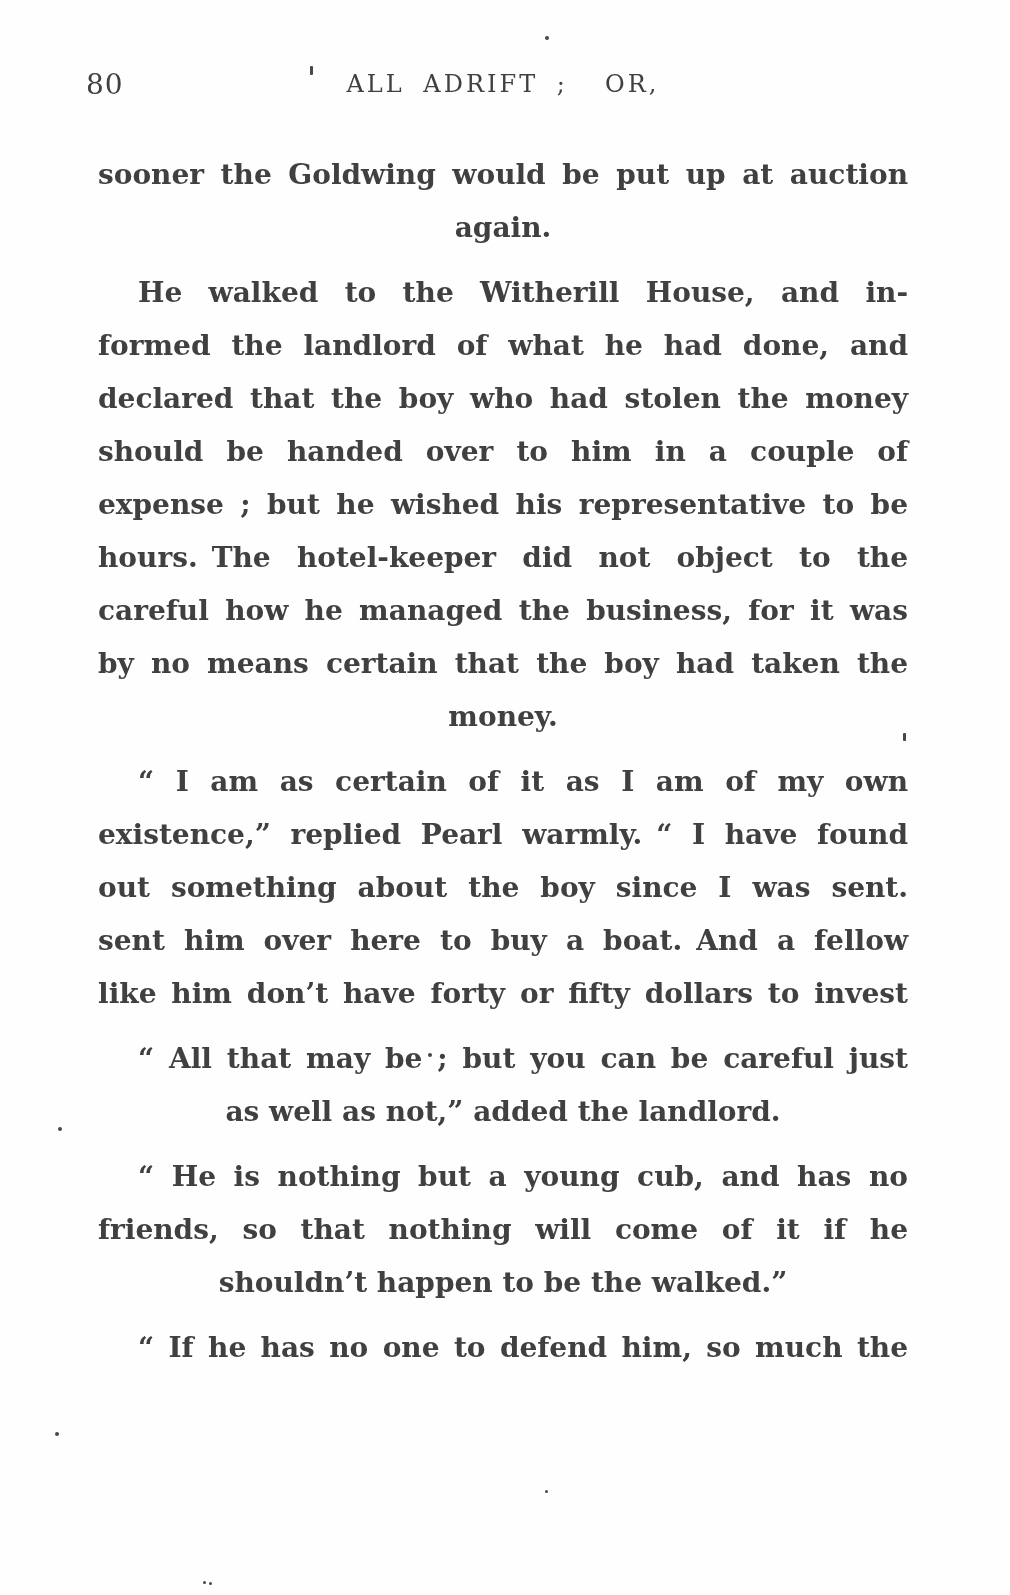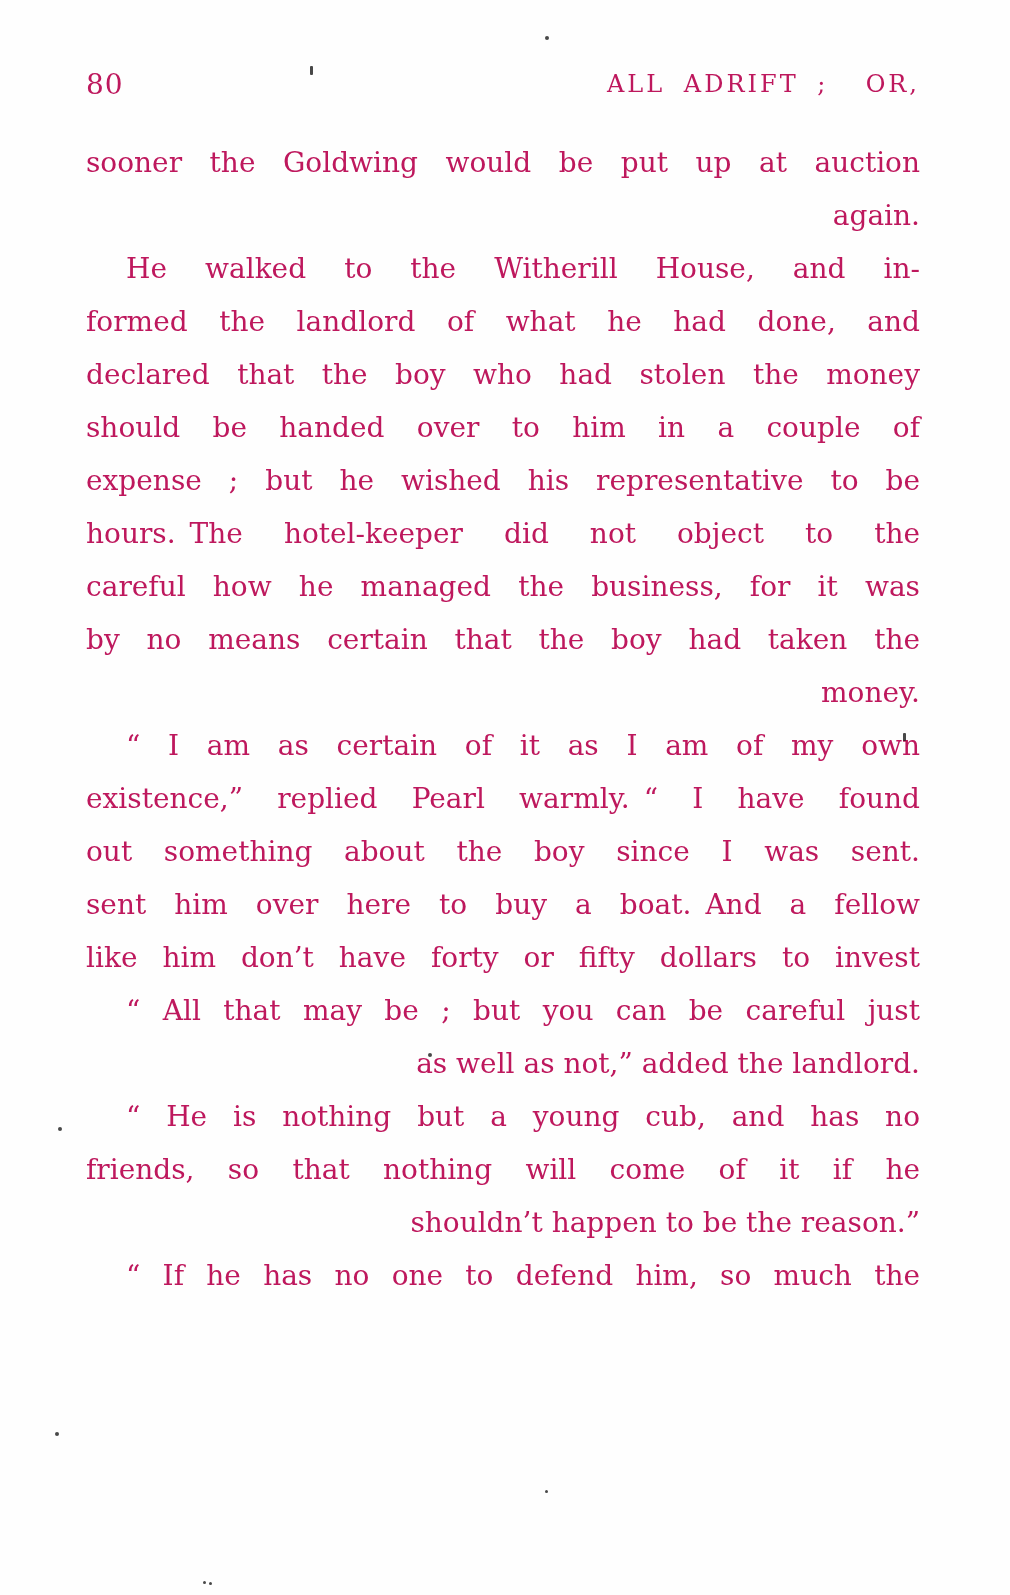--- a/index.html
+++ b/index.html
@@ -7,64 +7,65 @@
     padding: 0;
     background: #ffffff;
   }
   .page {
     position: relative;
     width: 1010px;
     height: 1595px;
     background: #fefefe;
     overflow: hidden;
     font-family: "DejaVu Serif", serif;
-    color: #be185d;
+    color: #404040;
   }
   .running-header {
     position: absolute;
     top: 66px;
     left: 86px;
     right: 90px;
     height: 40px;
   }
   .page-number {
     position: absolute;
     left: 0;
     top: 2px;
     font-size: 28px;
     letter-spacing: 1px;
   }
   .running-title {
     position: absolute;
     left: 0;
     right: 0;
     top: 4px;
-    text-align: right;
+    text-align: center;
     font-size: 24px;
     letter-spacing: 3px;
     word-spacing: 8px;
     white-space: pre;
   }
   .body-text {
     position: absolute;
     top: 136px;
     left: 86px;
     width: 834px;
   }
   .para {
-    margin: 0;
+    margin: 12px;
+    font-weight: bold;
   }
   .para.indent .line:first-child {
     text-indent: 40px;
   }
   .line {
     font-size: 28px;
     line-height: 53px;
     white-space: pre-wrap;
-    text-align: right;
+    text-align: center;
   }
   .line.just {
     text-align: justify;
     text-align-last: justify;
     text-justify: inter-word;
   }
   .scan-artifact {
     position: absolute;
     background: #1a1a1a;
     border-radius: 50%;
@@ -107,21 +108,21 @@
         <div class="line just">sent him over here to buy a boat. And a fellow</div>
         <div class="line just">like him don’t have forty or fifty dollars to invest</div>
       </div>
       <div class="para indent">
         <div class="line just">“ All that may be ; but you can be careful just</div>
         <div class="line">as well as not,” added the landlord.</div>
       </div>
       <div class="para indent">
         <div class="line just">“ He is nothing but a young cub, and has no</div>
         <div class="line just">friends, so that nothing will come of it if he</div>
-        <div class="line">shouldn’t happen to be the reason.”</div>
+        <div class="line">shouldn’t happen to be the walked.”</div>
       </div>
       <div class="para indent">
         <div class="line just">“ If he has no one to defend him, so much the</div>
       </div>
     </div>
 
   <div class="scan-artifact" style="left:545px; top:36px; width:4px; height:4px;"></div>
   <div class="scan-artifact scan-tick" style="left:310px; top:66px; width:3px; height:9px;"></div>
   <div class="scan-artifact scan-tick" style="left:903px; top:733px; width:3px; height:8px;"></div>
   <div class="scan-artifact" style="left:428px; top:1053px; width:4px; height:4px;"></div>

